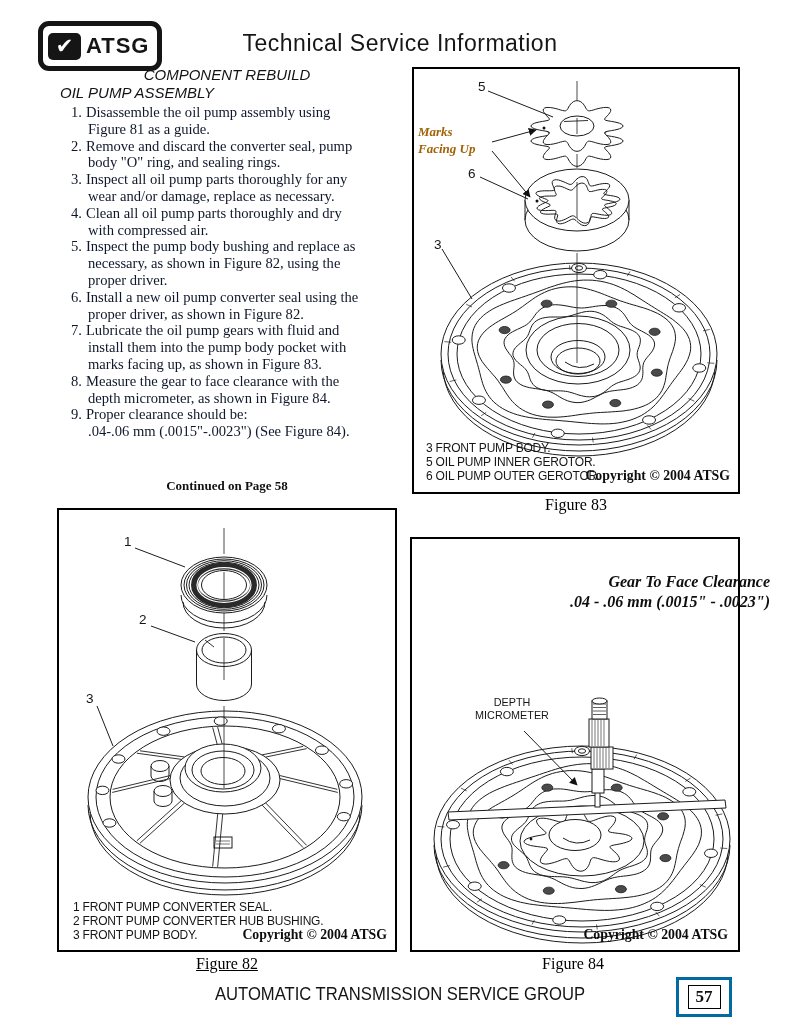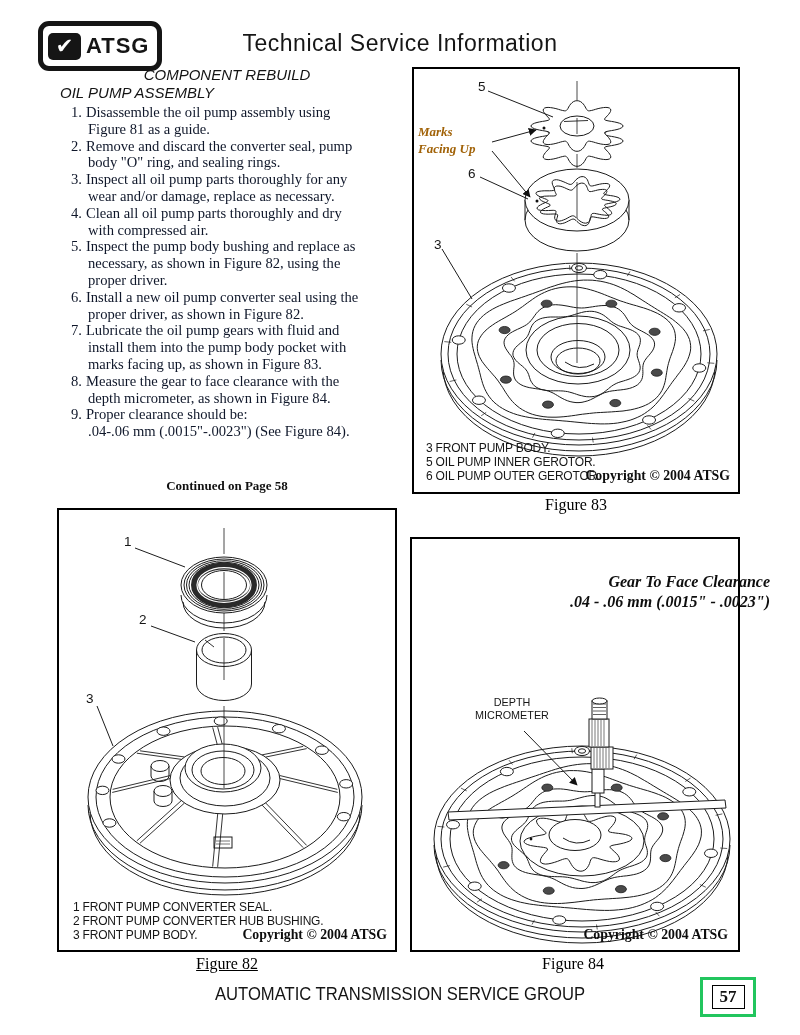--- a/index.html
+++ b/index.html
@@ -40,21 +40,21 @@
   .cop{position:absolute;font-weight:bold;font-size:13.8px;color:#0d0d0d;white-space:nowrap;padding-left:48px;}
   .caption{text-align:center;font-size:16px;color:#000000;}
   .fig84-title{position:absolute;left:0;width:100%;text-align:right;font-weight:bold;
         font-style:italic;font-size:16px;color:#0e0e0e;margin-left:32px;}
   .tool-label{position:absolute;text-align:center;font-family:"Liberation Sans",sans-serif;
         font-size:10.8px;line-height:12.6px;color:#161616;}
 
   
   .footer-org{left:0;top:984px;width:800px;text-align:center;font-family:"Liberation Sans",sans-serif;
         font-size:17.5px;color:#141414;transform:scaleX(0.95);}
-  .pagebox{left:700px;top:977px;width:50px;height:34px;border:3px solid #22c55e;background:#fff;
+  .pagebox{left:676px;top:977px;width:50px;height:34px;border:3px solid #0369a1;background:#fff;
         display:flex;align-items:center;justify-content:center;}
   .pagebox-inner{border:1px solid #000;padding:0 7px;font-weight:bold;font-size:17px;
         font-family:"Liberation Serif",serif;line-height:22px;}
 </style>
 </head>
 <body>
 
 <div class="page">
 
   <div class="abs logo">

